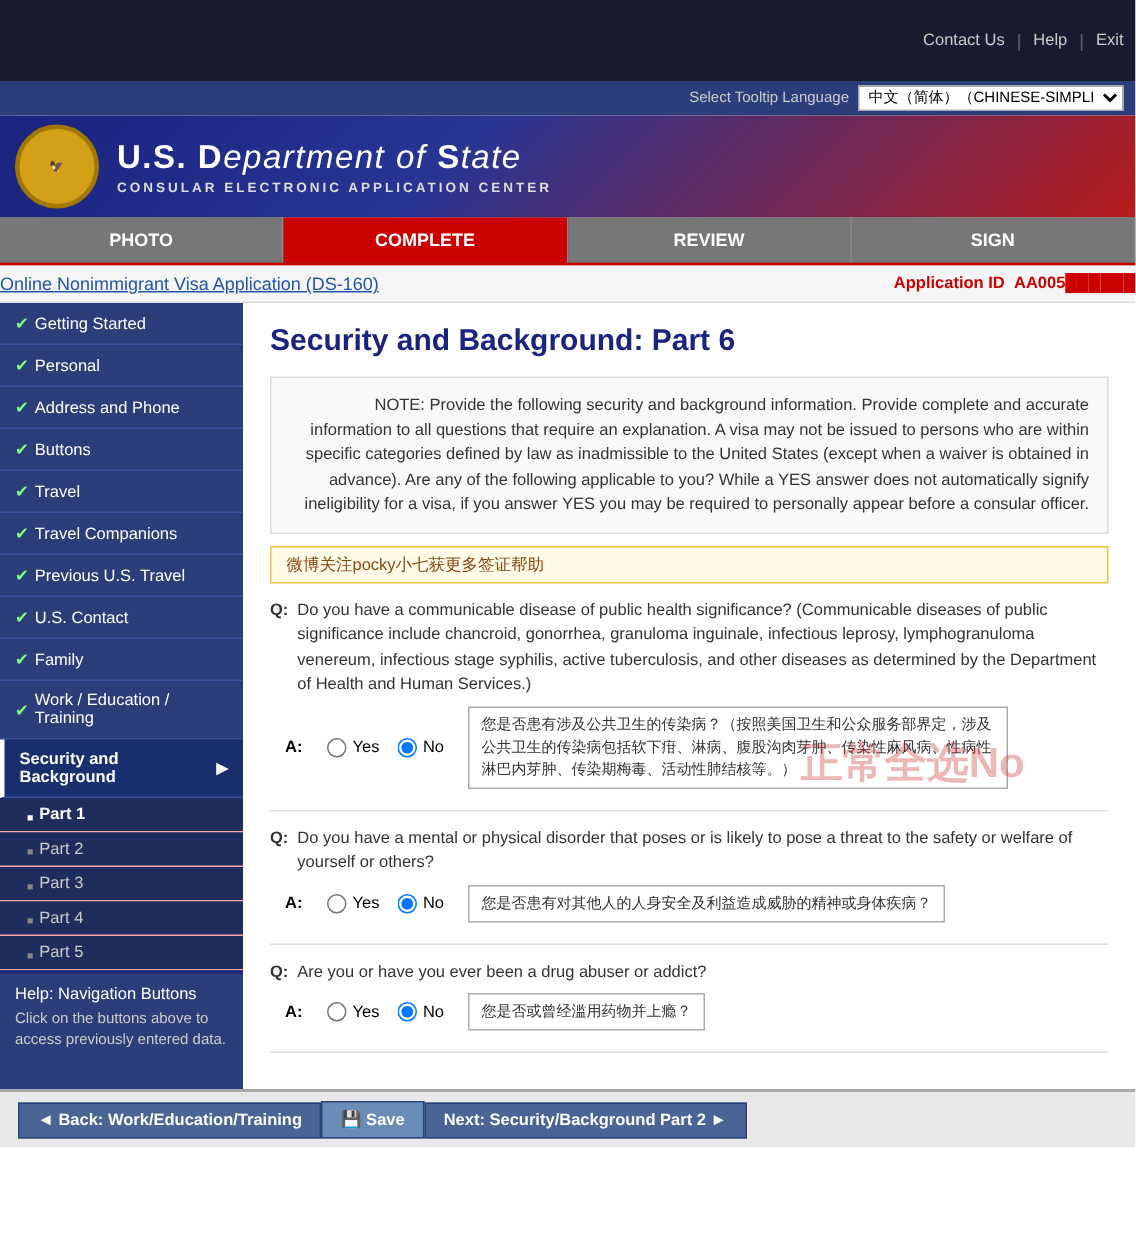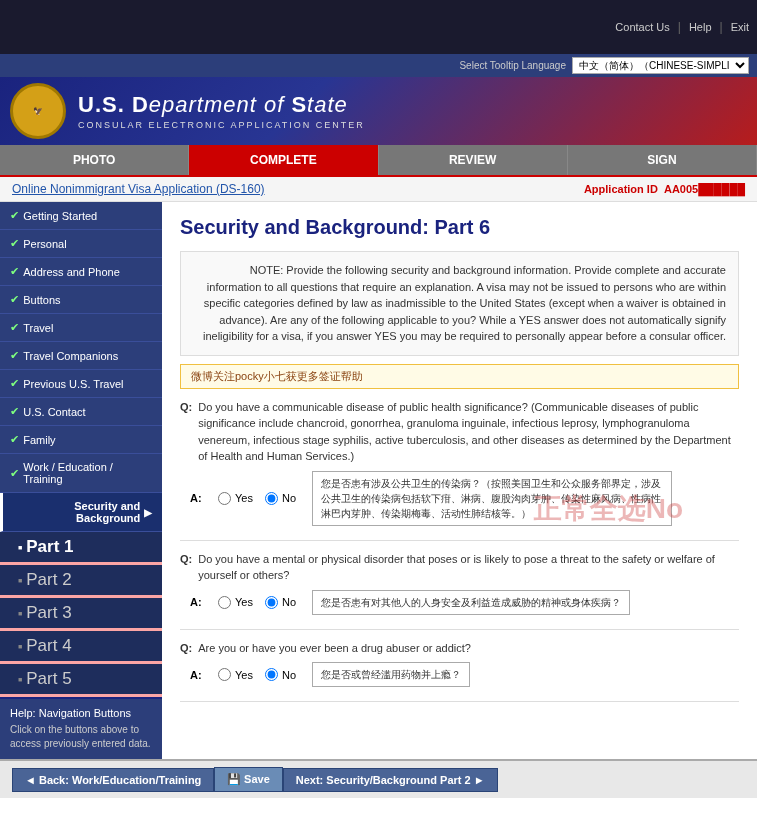--- a/index.html
+++ b/index.html
@@ -14,47 +14,47 @@
     #lang-bar { background: #2c3e7a; display: flex; justify-content: flex-end; align-items: center; padding: 3px 8px; gap: 6px; }
     #lang-bar span { color: #ccc; font-size: 10px; }
     #lang-select { font-size: 10px; padding: 1px 2px; background: #fff; border: 1px solid #aaa; }
 
     
     #header { background: linear-gradient(135deg, #1a237e 0%, #283593 40%, #b71c1c 100%); display: flex; align-items: center; padding: 6px 10px; gap: 12px; min-height: 68px; }
     #header .seal { width: 56px; height: 56px; border-radius: 50%; background: #d4a017; display: flex; align-items: center; justify-content: center; font-size: 8px; color: #1a237e; font-weight: bold; text-align: center; border: 3px solid #a07800; }
     #header .title-block { color: #fff; }
     #header .title-block .dept { font-size: 22px; font-weight: bold; letter-spacing: 1px; }
     #header .title-block .dept em { font-style: italic; font-weight: normal; }
-    #header .title-block .sub { font-size: 9px; letter-spacing: 2px; color: #ddd; margin-top: 2px; }
+    #header .title-block .sub { font-size: 9px; letter-spacing: 2px; color: #ddd; margin-top: 2px; font-weight: bold; }
 
     
     #nav-tabs { background: #555; display: flex; border-bottom: 2px solid #c00; }
     .nav-tab { flex: 1; text-align: center; padding: 8px 4px; font-size: 12px; font-weight: bold; color: #fff; cursor: pointer; border-right: 1px solid #888; }
     .nav-tab.active { background: #c00; color: #fff; }
     .nav-tab:not(.active) { background: #777; }
 
     
-    #breadcrumb-bar { background: #f5f5f5; border-bottom: 1px solid #ddd; padding: 5px 12px; display: flex; justify-content: space-between; align-items: center; }
+    #breadcrumb-bar { background: #f5f5f5; border-bottom: 1px solid #ddd; padding: 5px 0; display: flex; justify-content: space-between; align-items: center; }
     #breadcrumb-bar .form-name { color: #2255aa; font-size: 12px; text-decoration: underline; }
     #breadcrumb-bar .app-id { font-size: 11px; color: #333; }
     #breadcrumb-bar .app-id span { color: #c00; font-weight: bold; }
 
     
     #main { display: flex; }
 
     
     #sidebar { width: 162px; background: #2c3e7a; flex-shrink: 0; }
     .sidebar-item { padding: 7px 10px; color: #fff; font-size: 11px; cursor: pointer; border-bottom: 1px solid #3a4e9a; display: flex; align-items: center; gap: 4px; }
     .sidebar-item.active { background: #1a2f6e; border-left: 3px solid #fff; font-weight: bold; }
     .sidebar-item .check { color: #7fff7f; font-size: 11px; }
-    .sidebar-item.has-arrow { justify-content: space-between; text-align: right; }
+    .sidebar-item.has-arrow { justify-content: space-between; }
     .sidebar-item .arrow { color: #fff; font-size: 10px; }
 
     
-    .sidebar-subitem { padding: 5px 10px 5px 18px; color: #ccc; font-size: 17px; cursor: pointer; background: #1e2d5c; border-bottom: 3px solid #fca5a5; display: flex; align-items: center; gap: 4px; }
+    .sidebar-subitem { padding: 5px 10px 5px 18px; color: #ccc; font-size: 11px; cursor: pointer; background: #1e2d5c; border-bottom: 1px solid #fca5a5; display: flex; align-items: flex-end; gap: 4px; }
     .sidebar-subitem.active { color: #fff; font-weight: bold; }
     .sidebar-subitem::before { content: '■'; font-size: 7px; color: #888; }
     .sidebar-subitem.active::before { color: #fff; }
 
     
     #help-box { background: #2c3e7a; color: #fff; padding: 8px 10px; font-size: 10px; border-top: 2px solid #1a237e; }
     #help-box .help-title { font-weight: normal; font-size: 11px; margin-bottom: 4px; color: #fff; }
     #help-box .help-text { color: #ccc; line-height: 1.4; }
 
     

